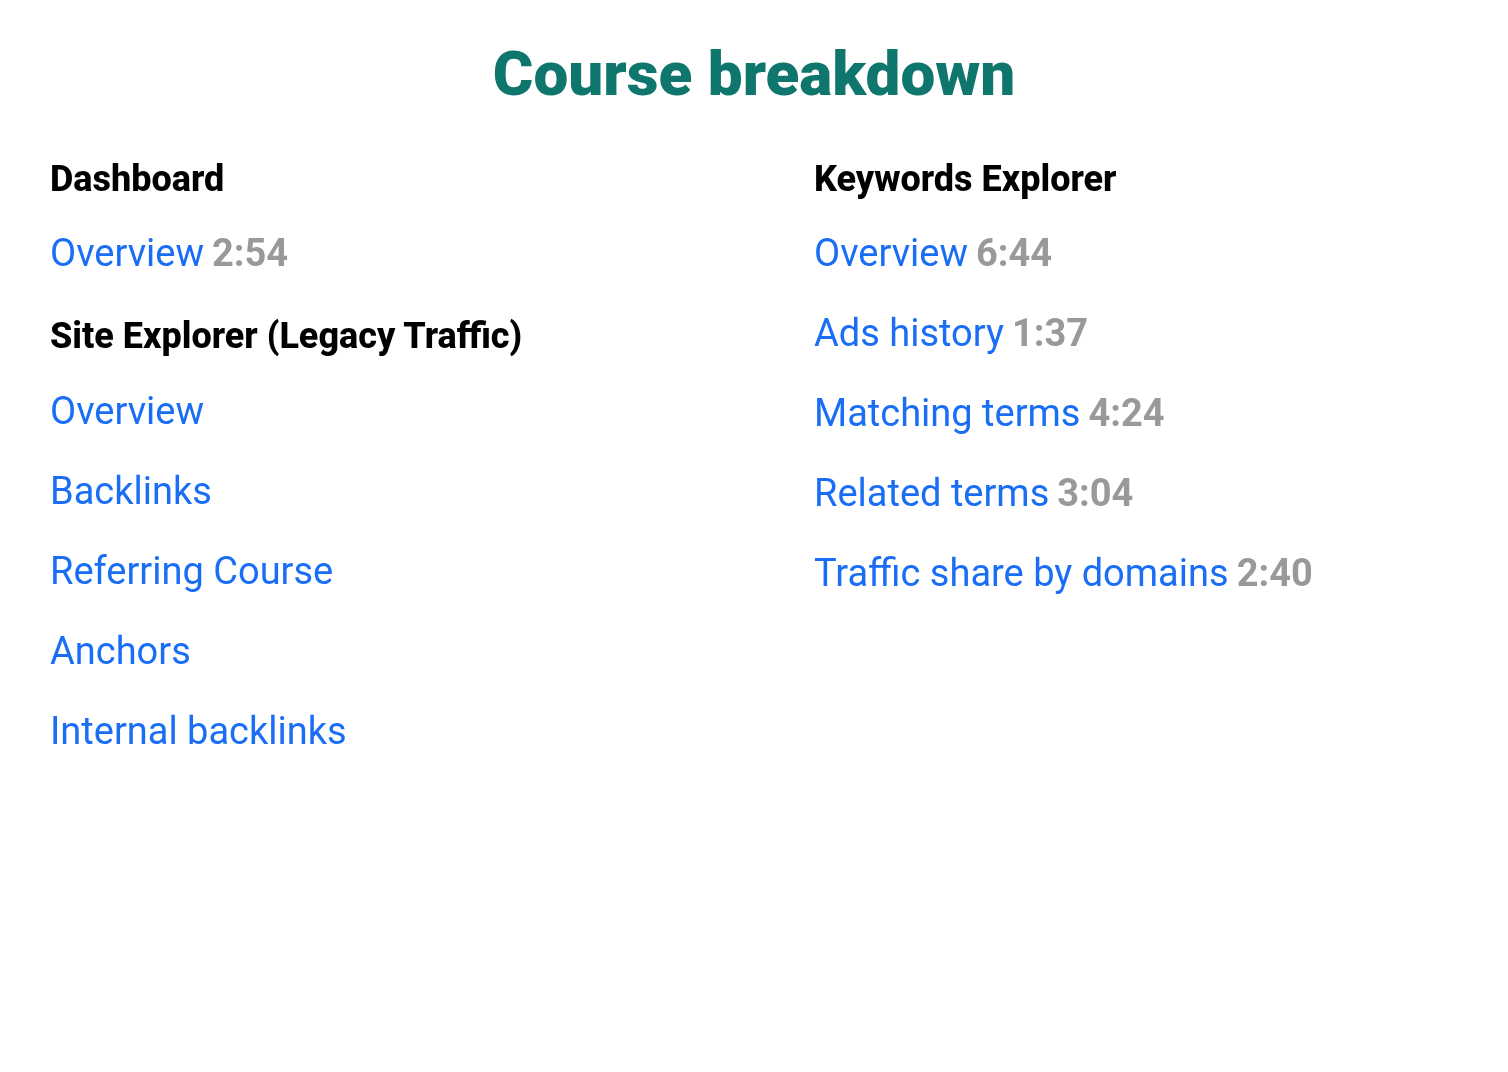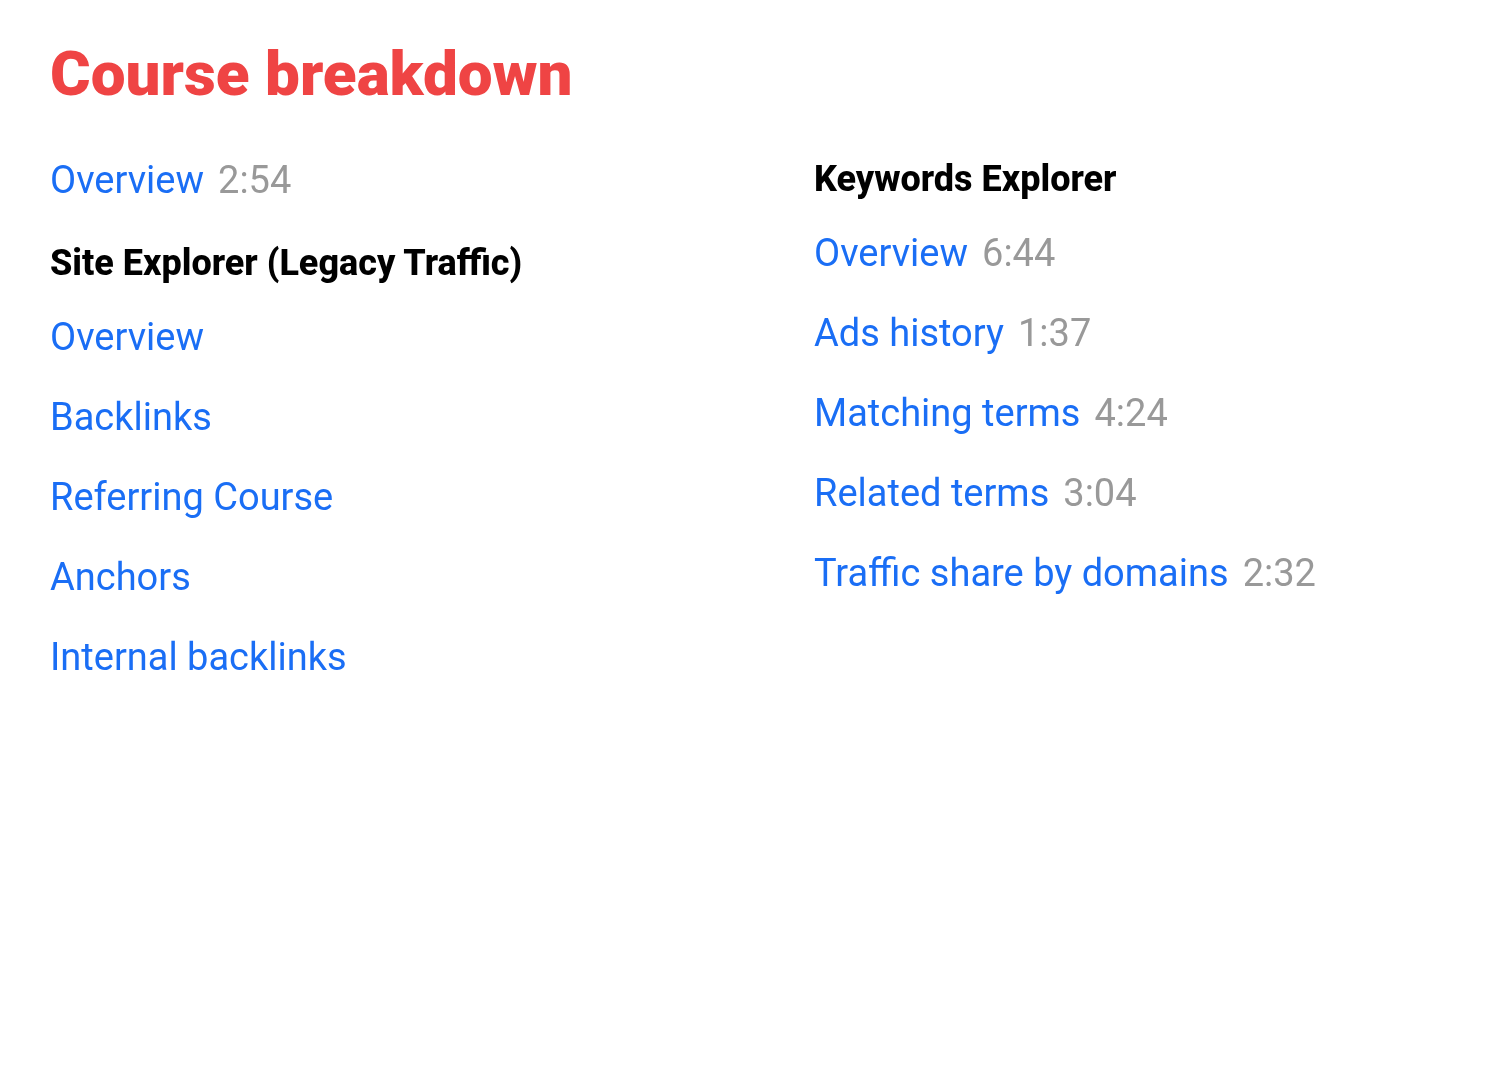--- a/index.html
+++ b/index.html
@@ -12,23 +12,24 @@
       font-family: -apple-system, BlinkMacSystemFont, 'Segoe UI', Roboto, sans-serif;
       background: #ffffff;
       padding: 40px 50px;
       width: 1508px;
       min-height: 1072px;
     }
 
     .page-title {
       font-size: 62px;
       font-weight: 900;
-      color: #ef4444;
+      color: #0f766e;
       margin-bottom: 50px;
       line-height: 1.1;
+      text-align: center;
     }
 
     .content-grid {
       display: grid;
       grid-template-columns: 1fr 1fr;
       gap: 0 80px;
     }
 
     .section {
       margin-bottom: 40px;
@@ -38,56 +39,57 @@
       font-size: 36px;
       font-weight: 800;
       color: #000000;
       margin-bottom: 30px;
       line-height: 1.2;
     }
 
     .course-item {
       display: flex;
       align-items: baseline;
-      gap: 14px;
+      gap: 8px;
       margin-bottom: 36px;
     }
 
     .course-link {
       font-size: 38px;
       color: #1a6ef5;
       text-decoration: none;
       font-weight: 400;
       cursor: pointer;
     }
 
     .course-duration {
       font-size: 38px;
       color: #999999;
-      font-weight: 400;
+      font-weight: 700;
     }
 
     .left-column {
       padding-right: 20px;
     }
 
     .right-column {
       padding-left: 20px;
     }
   </style>
 </head>
 <body>
 
 <h1 class="page-title">Course breakdown</h1>
 
 <div class="content-grid">
 
   <div class="left-column">
 
     <div class="section">
+      <h2 class="section-heading">Dashboard</h2>
 
       <div class="course-item">
         <a class="course-link">Overview</a>
         <span class="course-duration">2:54</span>
       </div>
     </div>
 
     <div class="section">
       <h2 class="section-heading">Site Explorer (Legacy Traffic)</h2>
 
@@ -135,20 +137,20 @@
       </div>
 
       <div class="course-item">
         <a class="course-link">Related terms</a>
         <span class="course-duration">3:04</span>
       </div>
 
 
       <div class="course-item">
         <a class="course-link">Traffic share by domains</a>
-        <span class="course-duration">2:32</span>
+        <span class="course-duration">2:40</span>
       </div>
 
     </div>
 
   </div>
 
 </div>
 
 </body></html>

